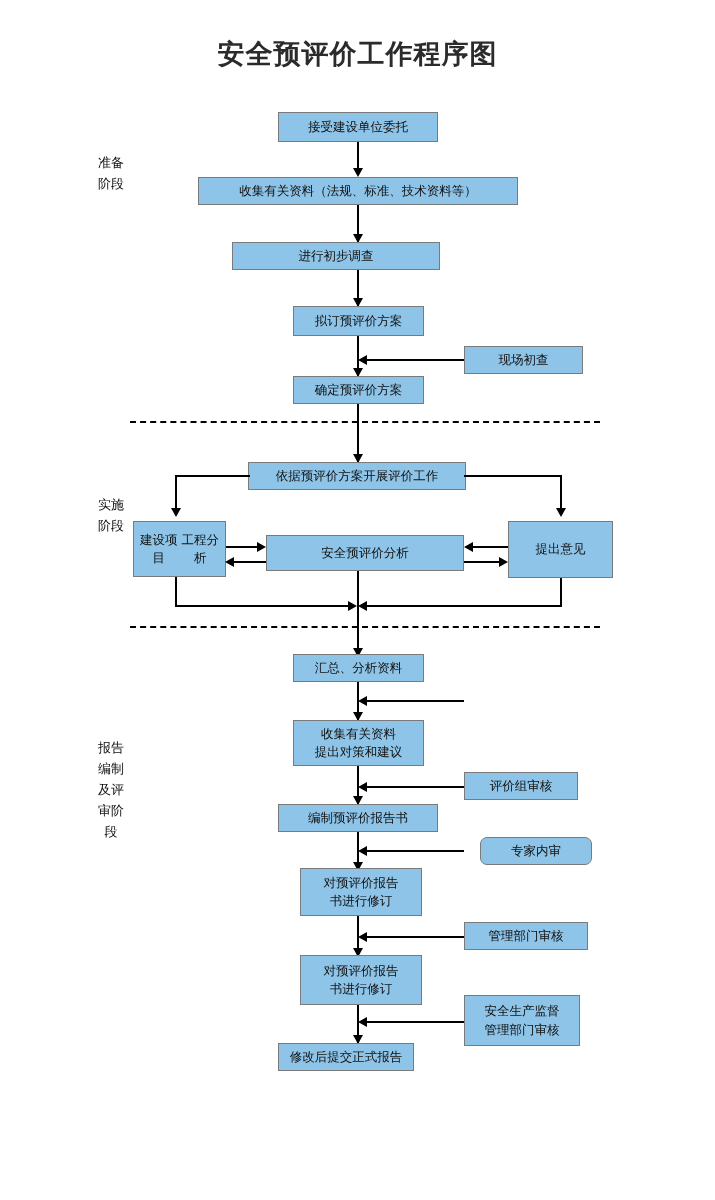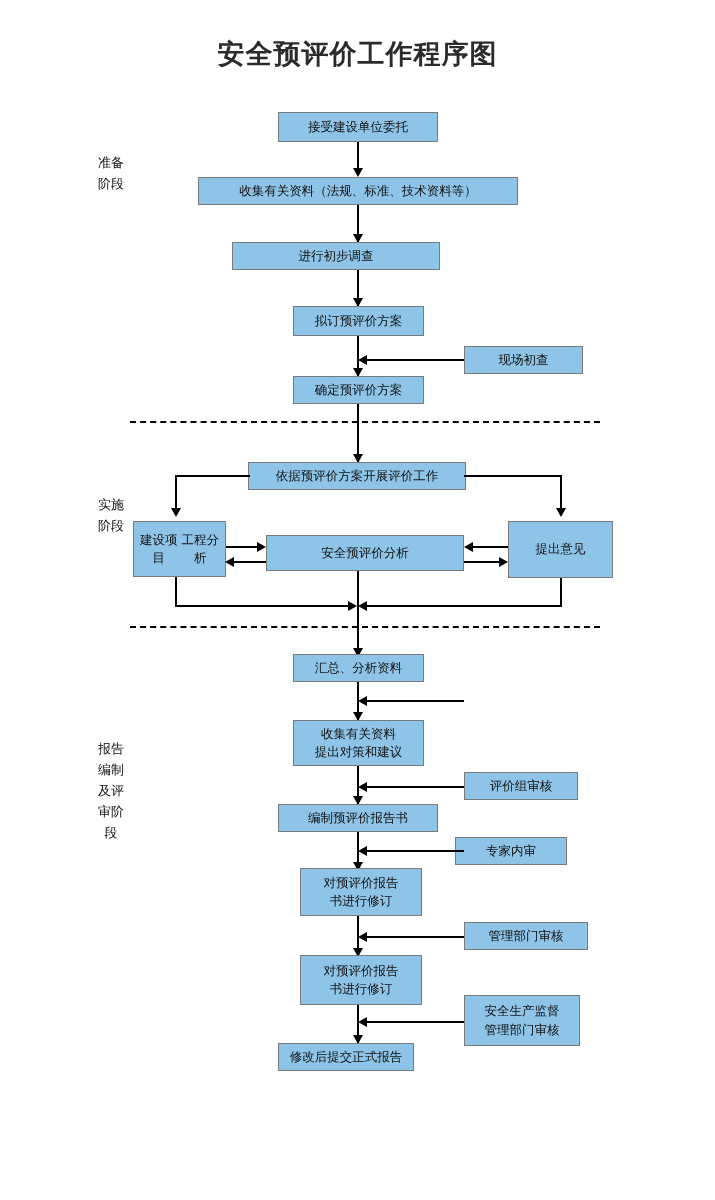--- a/index.html
+++ b/index.html
@@ -88,21 +88,21 @@
 </style>
 </head>
 <body>
 
 <div id="page">
 
   <div id="title">安全预评价工作程序图</div>
 
   <div class="stage-label" style="left:98px; top:152px;">准备阶段</div>
   <div class="stage-label" style="left:98px; top:494px;">实施阶段</div>
-  <div class="stage-label" style="left:98px; top:738px;">报告编制及评审阶段</div>
+  <div class="stage-label" style="left:98px; top:738px;font-family:Liberation Mono, monospace;">报告编制及评审阶段</div>
 
   <div class="divider" style="left:130px; top:421px; width:470px;"></div>
   <div class="divider" style="left:130px; top:626px; width:470px;"></div>
 
   <div class="node" style="left:278px; top:112px; width:160px; height:30px;">
     <span class="lbl">接受建设单位委托</span>
   </div>
 
   <div class="conn v" style="left:357px; top:142px; height:28px;"></div>
   <div class="arrow arrow-down" style="left:353px; top:168px;"></div>
@@ -213,21 +213,21 @@
   <div class="conn h" style="left:366px; top:786px; width:98px;"></div>
   <div class="arrow arrow-left" style="left:358px; top:782px;"></div>
 
   <div class="node" style="left:278px; top:804px; width:160px; height:28px;">
     <span class="lbl">编制预评价报告书</span>
   </div>
 
   <div class="conn v" style="left:357px; top:832px; height:38px;"></div>
   <div class="arrow arrow-down" style="left:353px; top:862px;"></div>
 
-  <div class="node" style="left:455px; top:837px; width:112px; height:28px;">
+  <div class="node" style="left:480px; top:837px; width:112px; height:28px;border-radius:7px;">
     <span class="lbl">专家内审</span>
   </div>
   <div class="conn h" style="left:366px; top:850px; width:98px;"></div>
   <div class="arrow arrow-left" style="left:358px; top:846px;"></div>
 
   <div class="node" style="left:300px; top:868px; width:122px; height:48px; flex-direction:column;">
     <span class="lbl">对预评价报告</span>
     <span class="lbl">书进行修订</span>
   </div>
 

